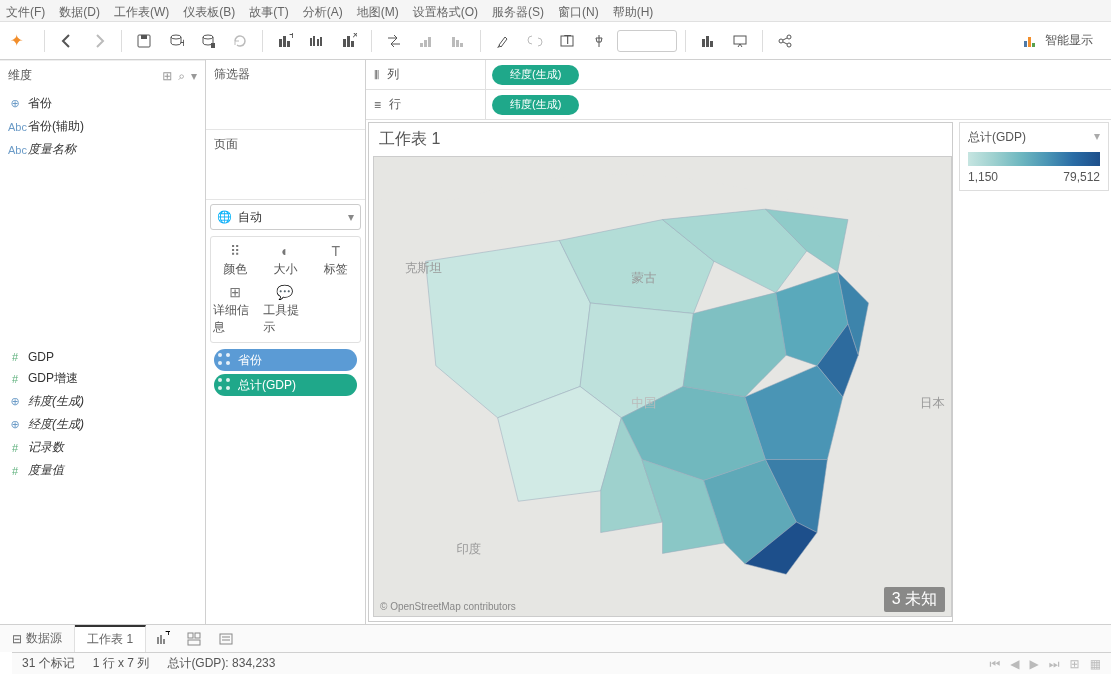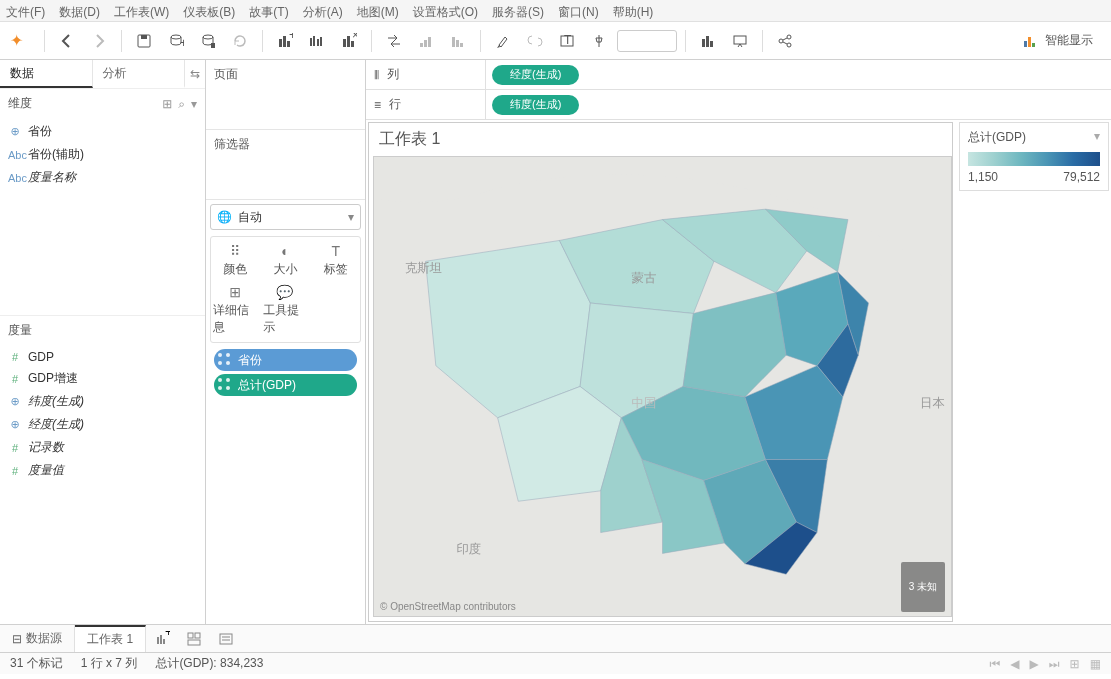--- a/index.html
+++ b/index.html
@@ -50,32 +50,32 @@
 .shelf-row { display: flex; height: 30px; border-bottom: 1px solid #e0e0e0; align-items: center; }
 .shelf-label { width: 120px; display: flex; align-items: center; gap: 8px; padding-left: 8px; border-right: 1px solid #e0e0e0; height: 100%; color: #555; }
 .shelf-content { flex: 1; display: flex; align-items: center; padding-left: 6px; }
 .shelf-pill { height: 20px; border-radius: 10px; background: #1fa88a; color: #fff; padding: 0 18px; font-size: 11px; display: flex; align-items: center; }
 .viz-wrap { flex: 1; display: flex; padding: 2px; gap: 6px; }
 .viz { flex: 1; border: 1px solid #ccc; display: flex; flex-direction: column; position: relative; }
 .viz-title { padding: 6px 10px; font-size: 16px; color: #555; }
 .map { flex: 1; border: 1px solid #ccc; margin: 0 0 4px 4px; position: relative; background: #f3f3f1; overflow: hidden; }
 .map svg { width: 100%; height: 100%; }
 .map-attr { position: absolute; bottom: 4px; left: 6px; font-size: 10px; color: #888; text-align: center; }
-.map-unknown { position: absolute; bottom: 4px; right: 6px; background: rgba(120,120,120,0.85); color: #fff; padding: 18px 8px; border-radius: 2px; font-size: 10px; }
+.map-unknown { position: absolute; bottom: 4px; right: 6px; background: rgba(120,120,120,0.85); color: #fff; padding: 2px 8px; border-radius: 2px; font-size: 16px; }
 .legend { width: 150px; }
 .legend-box { border: 1px solid #ddd; padding: 6px 8px; }
 .legend-title { color: #555; margin-bottom: 6px; display: flex; }
 .legend-title .dd { margin-left: auto; color: #aaa; }
 .legend-grad { height: 14px; background: linear-gradient(90deg, #c6e5e1, #9dd0cf, #6eb7c0, #4a95b5, #2a6ca5, #1d4f8b); margin-bottom: 4px; }
 .legend-range { display: flex; justify-content: space-between; font-size: 10px; color: #555; gap: 12px; }
 .bottom-tabs { height: 28px; border-top: 1px solid #d0d0d0; display: flex; align-items: center; background: #fafafa; }
 .bt-item { padding: 0 12px; height: 100%; display: flex; align-items: center; gap: 4px; border-right: 1px solid #e0e0e0; color: #666; }
 .bt-item.active { background: #fff; border-top: 2px solid #333; margin-top: -1px; }
 .bt-icon { padding: 0 8px; color: #888; }
-.status { height: 22px; border-top: 1px solid #d0d0d0; display: flex; align-items: center; padding: 0 10px; gap: 18px; color: #555; font-size: 11px; background: #fafafa; }
+.status { height: 22px; border-top: 1px solid #d0d0d0; display: flex; align-items: center; padding: 0 10px; gap: 18px; color: #555; font-size: 11px; background: #fafafa; margin-left: 12px; }
 .status .right { margin-left: auto; display: flex; gap: 10px; color: #bbb; }
 .undo-dd { width: 60px; height: 22px; border: 1px solid #ccc; border-radius: 3px; }
 svg { display: block; }
 </style>
 </head>
 <body>
 
 <div class="menubar">
   <span>文件(F)</span>
   <span>数据(D)</span>
@@ -229,25 +229,20 @@
         <rect x="5" y="4" width="3" height="10" fill="#f28e2b"></rect>
         <rect x="9" y="10" width="3" height="4" fill="#59a14f"></rect>
       </svg>
     <span>智能显示</span>
   </div>
 </div>
 
 <div class="main">
 
   <div class="sidebar">
-    <div class="tabs">
-      <div class="tab active">数据</div>
-      <div class="tab">分析</div>
-      <div class="tab-ctrl">⇆</div>
-    </div>
     <div class="dims">
       <div class="section-hdr">
         <span>维度</span>
         <div class="s-ctrl">
             <span>⊞</span>
             <span>⌕</span>
             <span>▾</span>
           </div>
       </div>
       <div class="fields">
@@ -259,23 +254,20 @@
             <span class="fi abc">Abc</span>
             <span>省份(辅助)</span>
           </div>
         <div class="field italic">
             <span class="fi abc">Abc</span>
             <span>度量名称</span>
           </div>
       </div>
     </div>
     <div class="meas">
-      <div class="section-hdr">
-          <span>度量</span>
-        </div>
       <div class="fields">
         <div class="field">
             <span class="fi hash">#</span>
             <span>GDP</span>
           </div>
         <div class="field">
             <span class="fi hash">#</span>
             <span>GDP增速</span>
           </div>
         <div class="field italic">
@@ -293,25 +285,25 @@
         <div class="field italic">
             <span class="fi hash">#</span>
             <span>度量值</span>
           </div>
       </div>
     </div>
   </div>
 
   <div class="midcol">
     <div class="panel">
+      <div class="panel-title">筛选器</div>
+      <div class="panel-body"></div>
+    </div>
+    <div class="panel">
       <div class="panel-title">页面</div>
-      <div class="panel-body"></div>
-    </div>
-    <div class="panel">
-      <div class="panel-title">筛选器</div>
       <div class="panel-body"></div>
     </div>
     <div class="panel" style="flex:1;border-bottom:none;">
       <div class="marks-body">
         <div class="mark-type">
           <span>🌐</span>
           <span>自动</span>
           <span class="dd">▾</span>
         </div>
         <div class="mark-grid">

